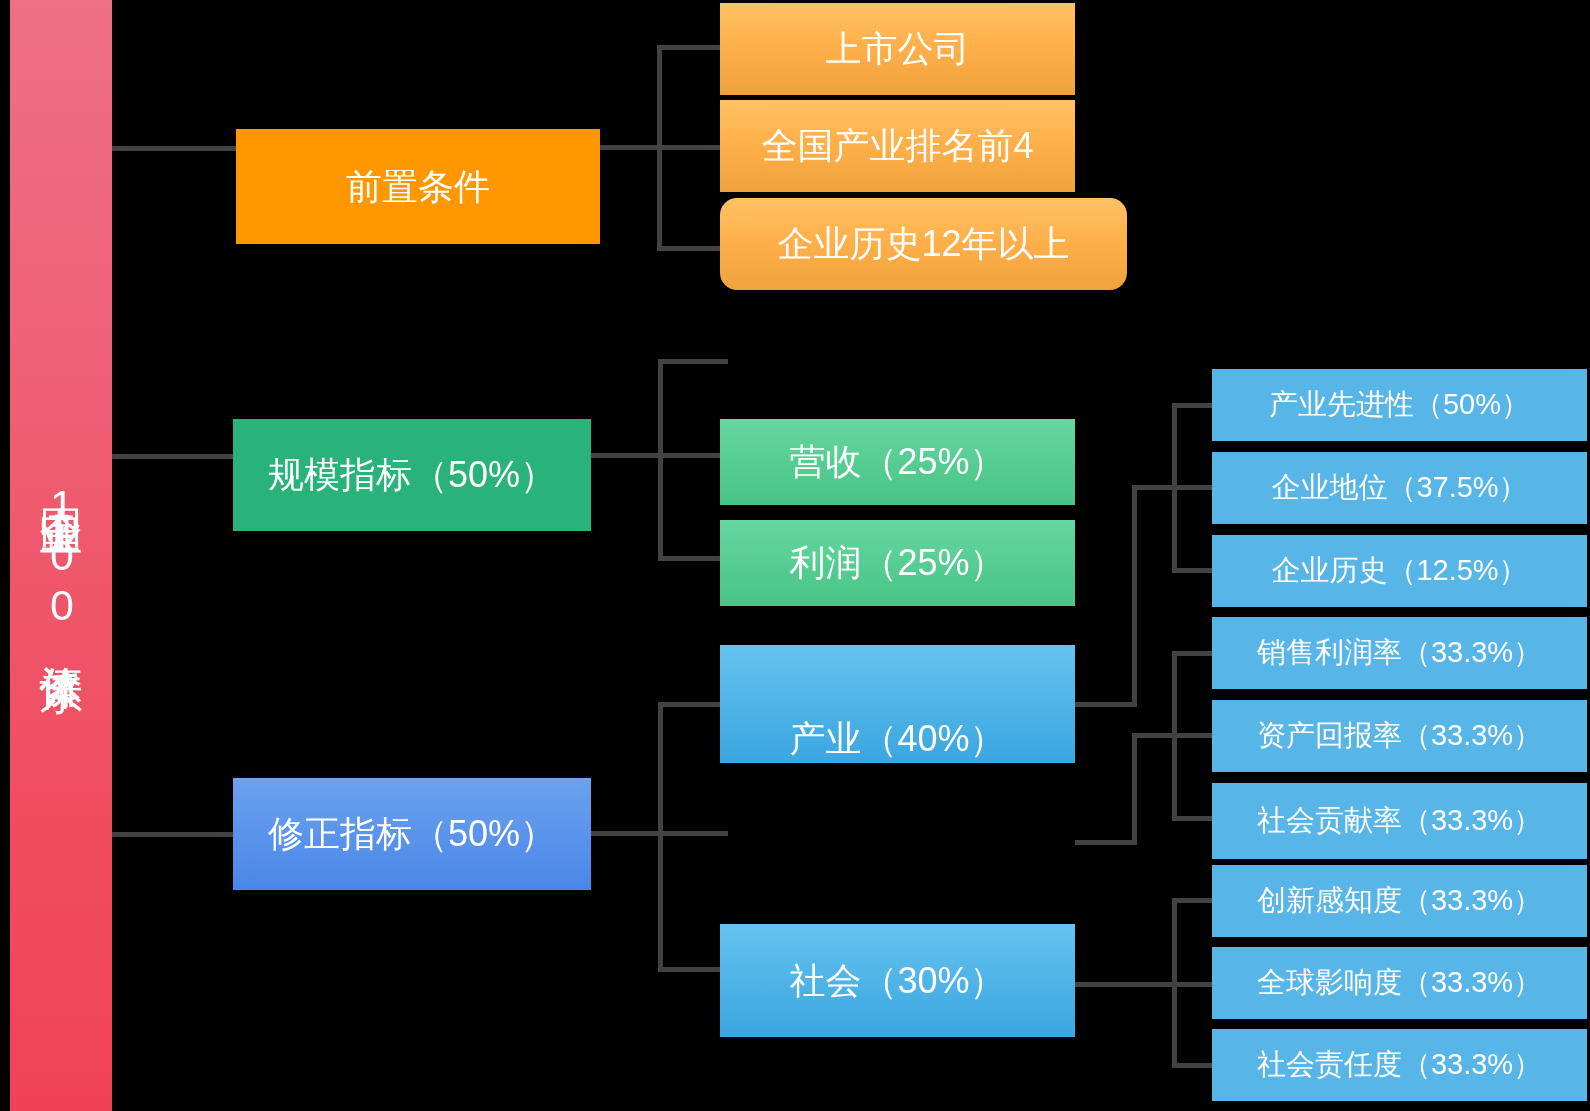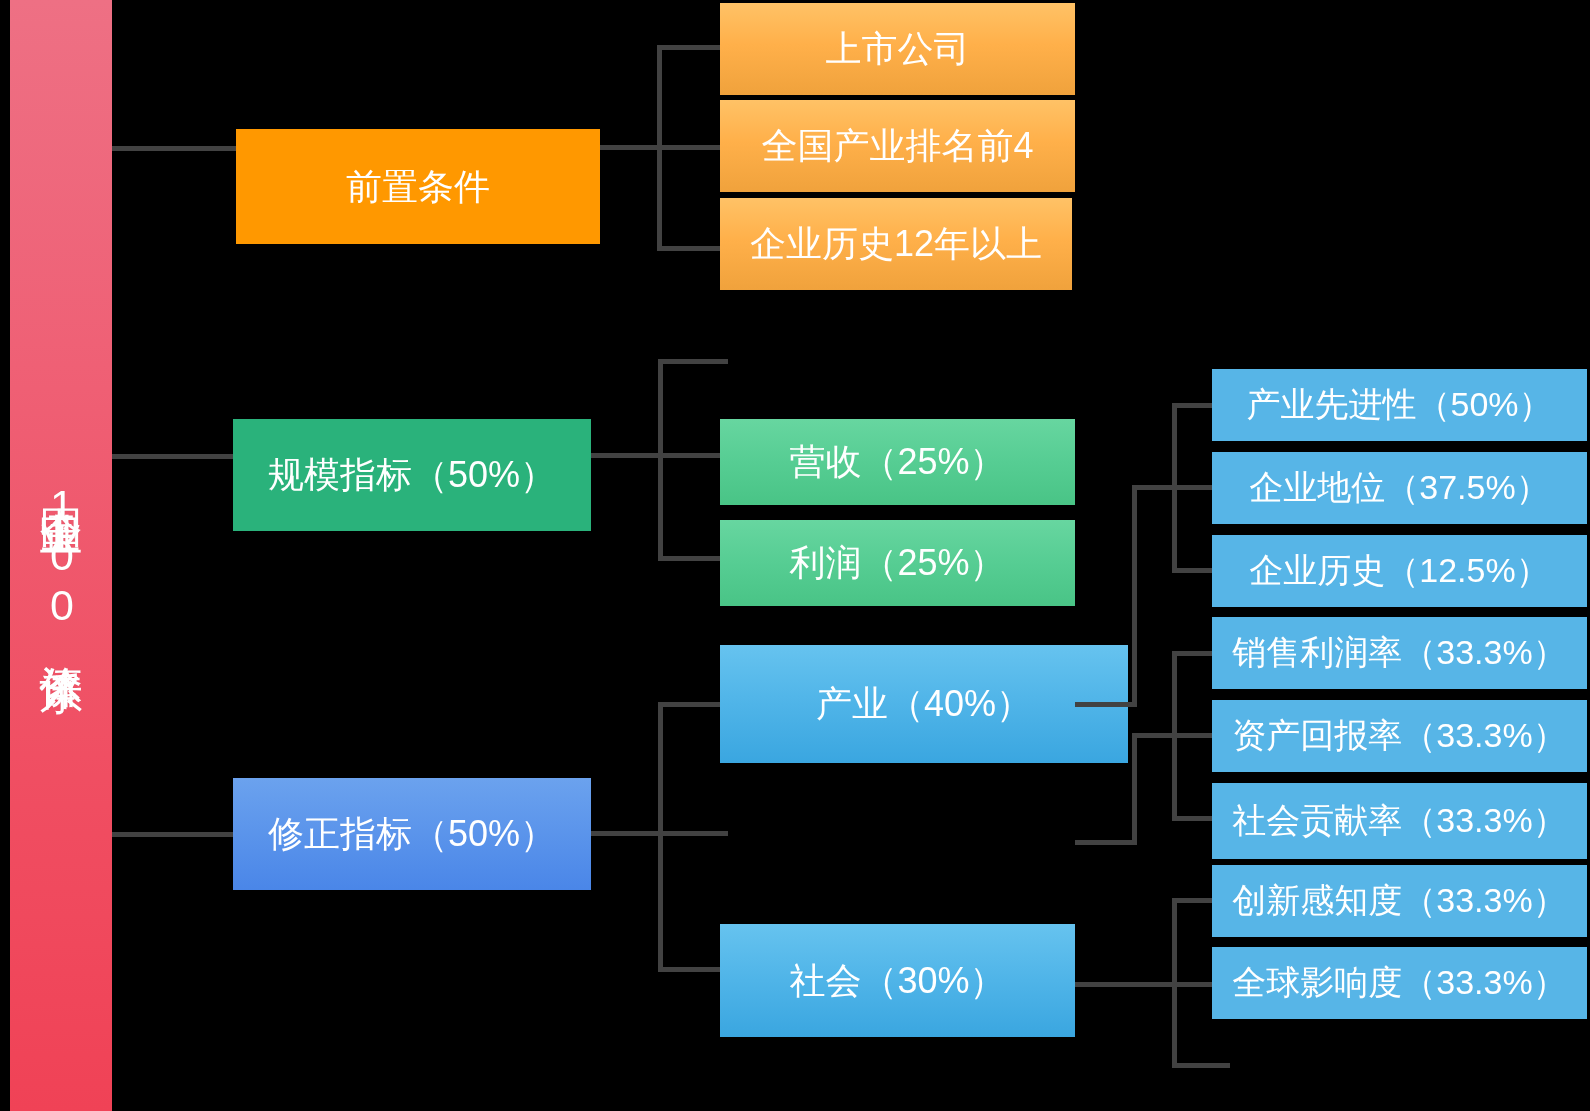--- a/index.html
+++ b/index.html
@@ -61,21 +61,21 @@
   .n-adj   { background: linear-gradient(to bottom, #6ba2ee 0%, #4a86e8 100%); }
 
   
   .lvl2 { font-size: 36px; }
   .g-orange { background: linear-gradient(to bottom, #ffc266 0%, #ffb04a 45%, #f0a23c 100%); }
   .g-green  { background: linear-gradient(to bottom, #67d6a0 0%, #56cd93 50%, #49c486 100%); }
   .g-blue   { background: linear-gradient(to bottom, #66c3ef 0%, #4fb4e8 50%, #3aa6e0 100%); }
 
   
   .lvl3 {
-    font-size: 34px;
+    font-size: 29px;
     background: #57b5e7;
   }
 
   
   .hline {
     position: absolute;
     height: 5px;
     background: #424242;
   }
   .vline {
@@ -108,21 +108,21 @@
   <div class="hline" style="left:657px; top:45px;  width:66px;"></div>
   <div class="hline" style="left:657px; top:145px; width:66px;"></div>
   <div class="hline" style="left:657px; top:246px; width:66px;"></div>
 
   <div class="node lvl2 g-orange" style="left:720px; top:3px; width:355px; height:92px;">
     <span>上市公司</span>
   </div>
   <div class="node lvl2 g-orange" style="left:720px; top:100px; width:355px; height:92px;">
     <span>全国产业排名前4</span>
   </div>
-  <div class="node lvl2 g-orange" style="left:720px; top:198px; width:352px; height:92px;">
+  <div class="node lvl2 g-orange" style="left:720px; top:198px; width:407px; height:92px;border-radius:17px;">
     <span>企业历史12年以上</span>
   </div>
 
   <div class="node lvl1 n-scale" style="left:233px; top:400px; width:358px; height:112px;">
     <span>规模指标（50%）</span>
   </div>
 
   <div class="hline" style="left:591px; top:453px; width:72px;"></div>
   <div class="vline" style="left:658px; top:359px; height:202px;"></div>
   <div class="hline" style="left:658px; top:359px; width:70px;"></div>
@@ -139,21 +139,21 @@
   <div class="node lvl1 n-adj" style="left:233px; top:778px; width:358px; height:112px;">
     <span>修正指标（50%）</span>
   </div>
 
   <div class="hline" style="left:591px; top:831px; width:72px;"></div>
   <div class="vline" style="left:658px; top:702px; height:270px;"></div>
   <div class="hline" style="left:658px; top:702px; width:70px;"></div>
   <div class="hline" style="left:658px; top:831px; width:70px;"></div>
   <div class="hline" style="left:658px; top:967px; width:70px;"></div>
 
-  <div class="node lvl2 g-blue" style="left:720px; top:645px; width:408px; height:118px;">
+  <div class="node lvl2 g-blue" style="left:720px; top:645px; width:355px; height:118px;align-items:flex-end;">
     <span>产业（40%）</span>
   </div>
   <div class="node lvl2 g-blue" style="left:720px; top:924px; width:355px; height:113px;">
     <span>社会（30%）</span>
   </div>
 
   <div class="hline" style="left:1075px; top:702px; width:62px;"></div>
   <div class="vline" style="left:1132px; top:485px; height:222px;"></div>
   <div class="hline" style="left:1132px; top:485px; width:45px;"></div>
   <div class="vline" style="left:1172px; top:403px; height:170px;"></div>
@@ -194,14 +194,17 @@
   <div class="node lvl3" style="left:1212px; top:783px; width:375px; height:76px;">
     <span>社会贡献率（33.3%）</span>
   </div>
 
   <div class="node lvl3" style="left:1212px; top:865px; width:375px; height:72px;">
     <span>创新感知度（33.3%）</span>
   </div>
   <div class="node lvl3" style="left:1212px; top:947px; width:375px; height:72px;">
     <span>全球影响度（33.3%）</span>
   </div>
+  <div class="node lvl3" style="left:1212px; top:1029px; width:375px; height:72px;">
+    <span>社会责任度（33.3%）</span>
+  </div>
 
 </div>
 
 </body></html>

